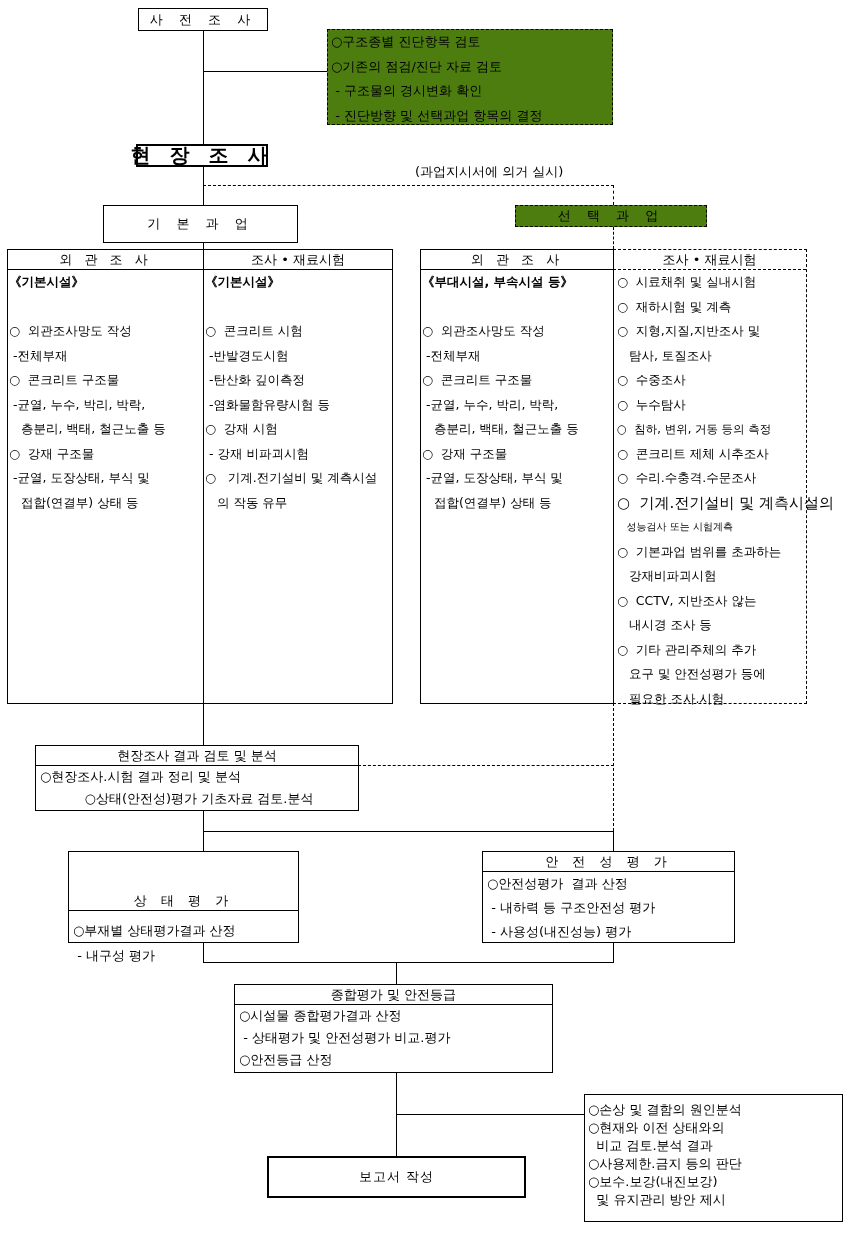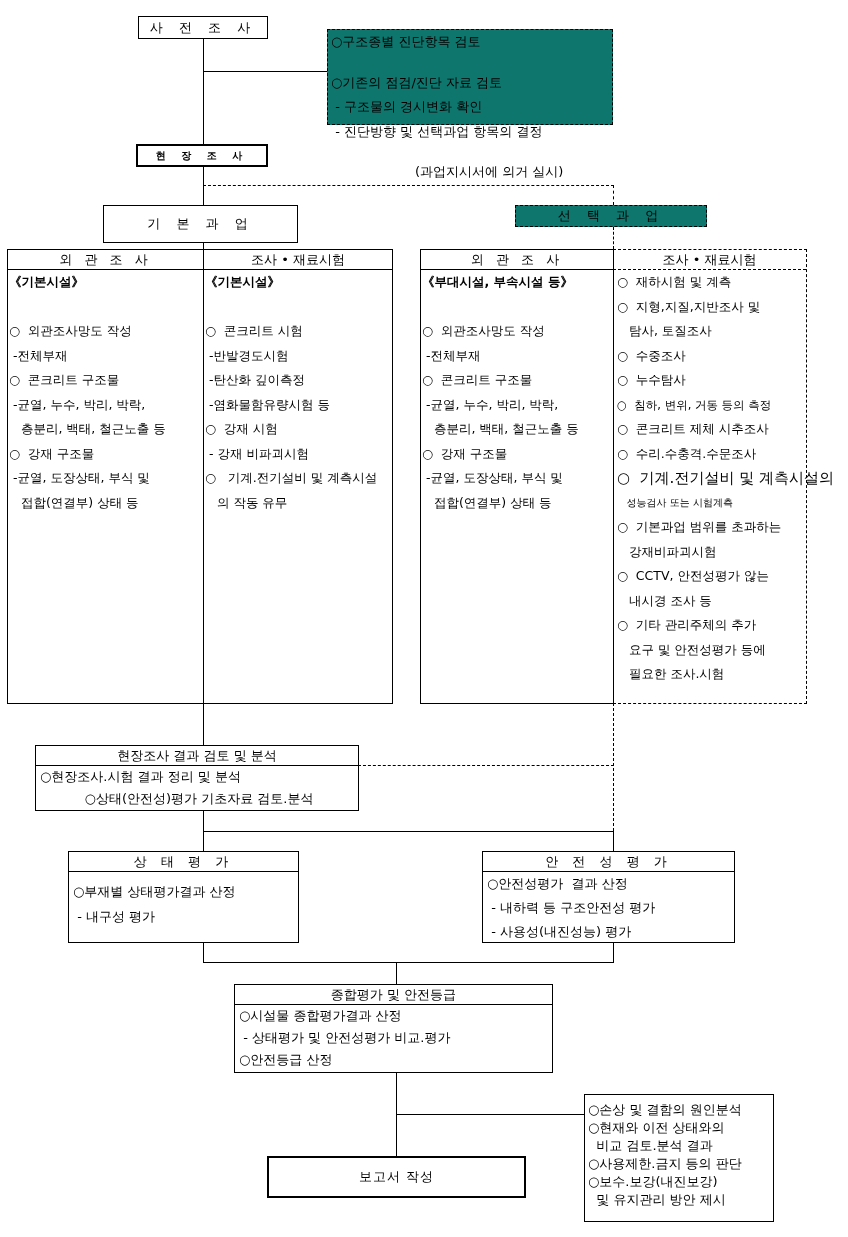--- a/index.html
+++ b/index.html
@@ -1,20 +1,20 @@
 <!DOCTYPE html>
 <html><head>
 <meta charset="utf-8">
 <style>
   html, body { margin:0; padding:0; background:#ffffff; }
   body { width:848px; height:1237px; position:relative; overflow:hidden;
          font-family:"DejaVu Sans", "Liberation Sans", sans-serif; color:#000; font-size:13px; }
   .abs { position:absolute; box-sizing:border-box; }
   .box { border:1px solid #000; background:#fff; }
-  .dbox { border:1px dashed #000; background:#0f766e; }
+  .dbox { border:1px dashed #000; background:#4d7c0f; }
   .thick { border:2px solid #000; }
   .hline { position:absolute; height:0; border-top:1px solid #000; }
   .vline { position:absolute; width:0; border-left:1px solid #000; }
   .hdash { position:absolute; height:0; border-top:1px dashed #000; }
   .vdash { position:absolute; width:0; border-left:1px dashed #000; }
   .center { display:flex; align-items:center; justify-content:center; letter-spacing:6px; }
   .lines div { line-height:24.5px; white-space:nowrap; }
   .small div { line-height:18px; white-space:nowrap; }
   .hdr { border-bottom:1px solid #000; text-align:center; line-height:19px; height:20px; box-sizing:border-box; }
   .bold { font-weight:bold; }
@@ -41,31 +41,31 @@
 <div class="vline" style="left:396px; top:962px; height:22px;"></div>
 <div class="vline" style="left:396px; top:1072px; height:84px;"></div>
 <div class="hline" style="left:396px; top:1114px; width:188px;"></div>
 
 <div class="hdash" style="left:203px; top:185px; width:411px;"></div>
 <div class="vdash" style="left:613px; top:185px; height:20px;"></div>
 <div class="vdash" style="left:613px; top:227px; height:22px;"></div>
 <div class="vdash" style="left:613px; top:703px; height:128px;"></div>
 <div class="hdash" style="left:358px; top:765px; width:256px;"></div>
 
-<div class="abs box center" style="left:138px; top:16px; width:130px; height:23px;">
+<div class="abs box center" style="left:138px; top:8px; width:130px; height:23px;">
   <span style="white-space: pre;">사 전 조 사</span>
 </div>
 <div class="abs dbox lines" style="left:327px; top:29px; width:286px; height:96px; padding:0 0 0 3px; font-size:13px;">
   <div style="white-space: pre;">○구조종별 진단항목 검토</div>
-  <div style="white-space: pre; margin-top: 16px;">○기존의 점검/진단 자료 검토</div>
+  <div style="white-space: pre;">○기존의 점검/진단 자료 검토</div>
   <div style="white-space: pre;"> - 구조물의 경시변화 확인</div>
   <div style="white-space: pre;"> - 진단방향 및 선택과업 항목의 결정</div>
 </div>
 
-<div class="abs thick center bold" style="left:136px; top:144px; width:132px; height:23px; font-size:10px;">
+<div class="abs thick center bold" style="left:136px; top:144px; width:132px; height:23px; font-size:20px;">
   <span style="white-space: pre;">현 장 조 사</span>
 </div>
 <div class="abs" style="left: 415px; top: 163px; font-size: 13px; white-space: pre;">(과업지시서에 의거 실시)</div>
 
 <div class="abs box center" style="left:103px; top:205px; width:195px; height:38px;">
   <span style="white-space: pre;">기 본 과 업</span>
 </div>
 <div class="abs dbox center" style="left:515px; top:205px; width:192px; height:22px;">
   <span style="white-space: pre;">선 택 과 업</span>
 </div>
@@ -115,51 +115,52 @@
       <div style="white-space: pre;"> -균열, 누수, 박리, 박락,</div>
       <div style="white-space: pre;">   층분리, 백태, 철근노출 등</div>
       <div style="white-space: pre;">○  강재 구조물</div>
       <div style="white-space: pre;"> -균열, 도장상태, 부식 및</div>
       <div style="white-space: pre;">   접합(연결부) 상태 등</div>
     </div>
   </div>
   <div class="col" style="left:193px; right:0; border:1px dashed #000; border-left:none;">
     <div class="colhead" style="border-bottom: 1px dashed rgb(0, 0, 0); white-space: pre;">조사 • 재료시험</div>
     <div class="colbody" style="padding-left:4px;">
+      <div style="white-space: pre;">○  시료채취 및 실내시험</div>
       <div style="white-space: pre;">○  재하시험 및 계측</div>
       <div style="white-space: pre;">○  지형,지질,지반조사 및</div>
       <div style="white-space: pre;">   탐사, 토질조사</div>
       <div style="white-space: pre;">○  수중조사</div>
       <div style="white-space: pre;">○  누수탐사</div>
       <div style="font-size: 11.5px; white-space: pre;">○  침하, 변위, 거동 등의 측정</div>
       <div style="white-space: pre;">○  콘크리트 제체 시추조사</div>
       <div style="white-space: pre;">○  수리.수충격.수문조사</div>
       <div style="font-size: 15px; white-space: pre;">○  기계.전기설비 및 계측시설의</div>
       <div style="font-size: 10px; white-space: pre;">   성능검사 또는 시험계측</div>
       <div style="white-space: pre;">○  기본과업 범위를 초과하는</div>
       <div style="white-space: pre;">   강재비파괴시험</div>
-      <div style="white-space: pre;">○  CCTV, 안전성평가 않는</div>
+      <div style="white-space: pre;">○  CCTV, 지반조사 않는</div>
       <div style="white-space: pre;">   내시경 조사 등</div>
       <div style="white-space: pre;">○  기타 관리주체의 추가</div>
       <div style="white-space: pre;">   요구 및 안전성평가 등에</div>
       <div style="white-space: pre;">   필요한 조사.시험</div>
     </div>
   </div>
 </div>
 
 <div class="abs box" style="left:35px; top:745px; width:324px; height:66px;">
   <div class="hdr" style="white-space: pre;">현장조사 결과 검토 및 분석</div>
   <div class="lines" style="padding-left:4px;">
     <div style="line-height: 22px; white-space: pre;">○현장조사.시험 결과 정리 및 분석</div>
     <div style="line-height: 22px; white-space: pre; text-align: center;">○상태(안전성)평가 기초자료 검토.분석</div>
   </div>
 </div>
 
 <div class="abs box" style="left:68px; top:851px; width:231px; height:92px;">
-  <div class="hdr" style="letter-spacing: 5px; white-space: pre;">상 태 평 가</div>
+  <div class="hdr" style="letter-spacing: 5px; white-space: pre; margin-top: 39px;">상 태 평 가</div>
   <div class="lines" style="padding:8px 0 0 4px;">
     <div style="white-space: pre;">○부재별 상태평가결과 산정</div>
     <div style="white-space: pre;"> - 내구성 평가</div>
   </div>
 </div>
 
 <div class="abs box" style="left:482px; top:851px; width:253px; height:92px;">
   <div class="hdr" style="letter-spacing: 5px; white-space: pre;">안 전 성 평 가</div>
   <div class="lines" style="padding-left:4px;">
     <div style="line-height: 24px; white-space: pre;">○안전성평가  결과 산정</div>
@@ -173,20 +174,20 @@
   <div class="lines" style="padding-left:4px;">
     <div style="line-height: 22px; white-space: pre;">○시설물 종합평가결과 산정</div>
     <div style="line-height: 22px; white-space: pre;"> - 상태평가 및 안전성평가 비교.평가</div>
     <div style="line-height: 22px; white-space: pre;">○안전등급 산정</div>
   </div>
 </div>
 
 <div class="abs thick center" style="left:267px; top:1156px; width:259px; height:42px; letter-spacing:1px;">
   <span style="white-space: pre;">보고서 작성</span>
 </div>
-<div class="abs box small" style="left:584px; top:1094px; width:190px; height:128px; padding:6px 0 0 3px; font-size:13px;">
+<div class="abs box small" style="left:584px; top:1094px; width:259px; height:128px; padding:6px 0 0 3px; font-size:13px;">
   <div style="white-space: pre;">○손상 및 결함의 원인분석</div>
   <div style="white-space: pre;">○현재와 이전 상태와의</div>
   <div style="white-space: pre;">  비교 검토.분석 결과</div>
   <div style="white-space: pre;">○사용제한.금지 등의 판단</div>
   <div style="white-space: pre;">○보수.보강(내진보강)</div>
   <div style="white-space: pre;">  및 유지관리 방안 제시</div>
 </div>
 
 </body></html>

